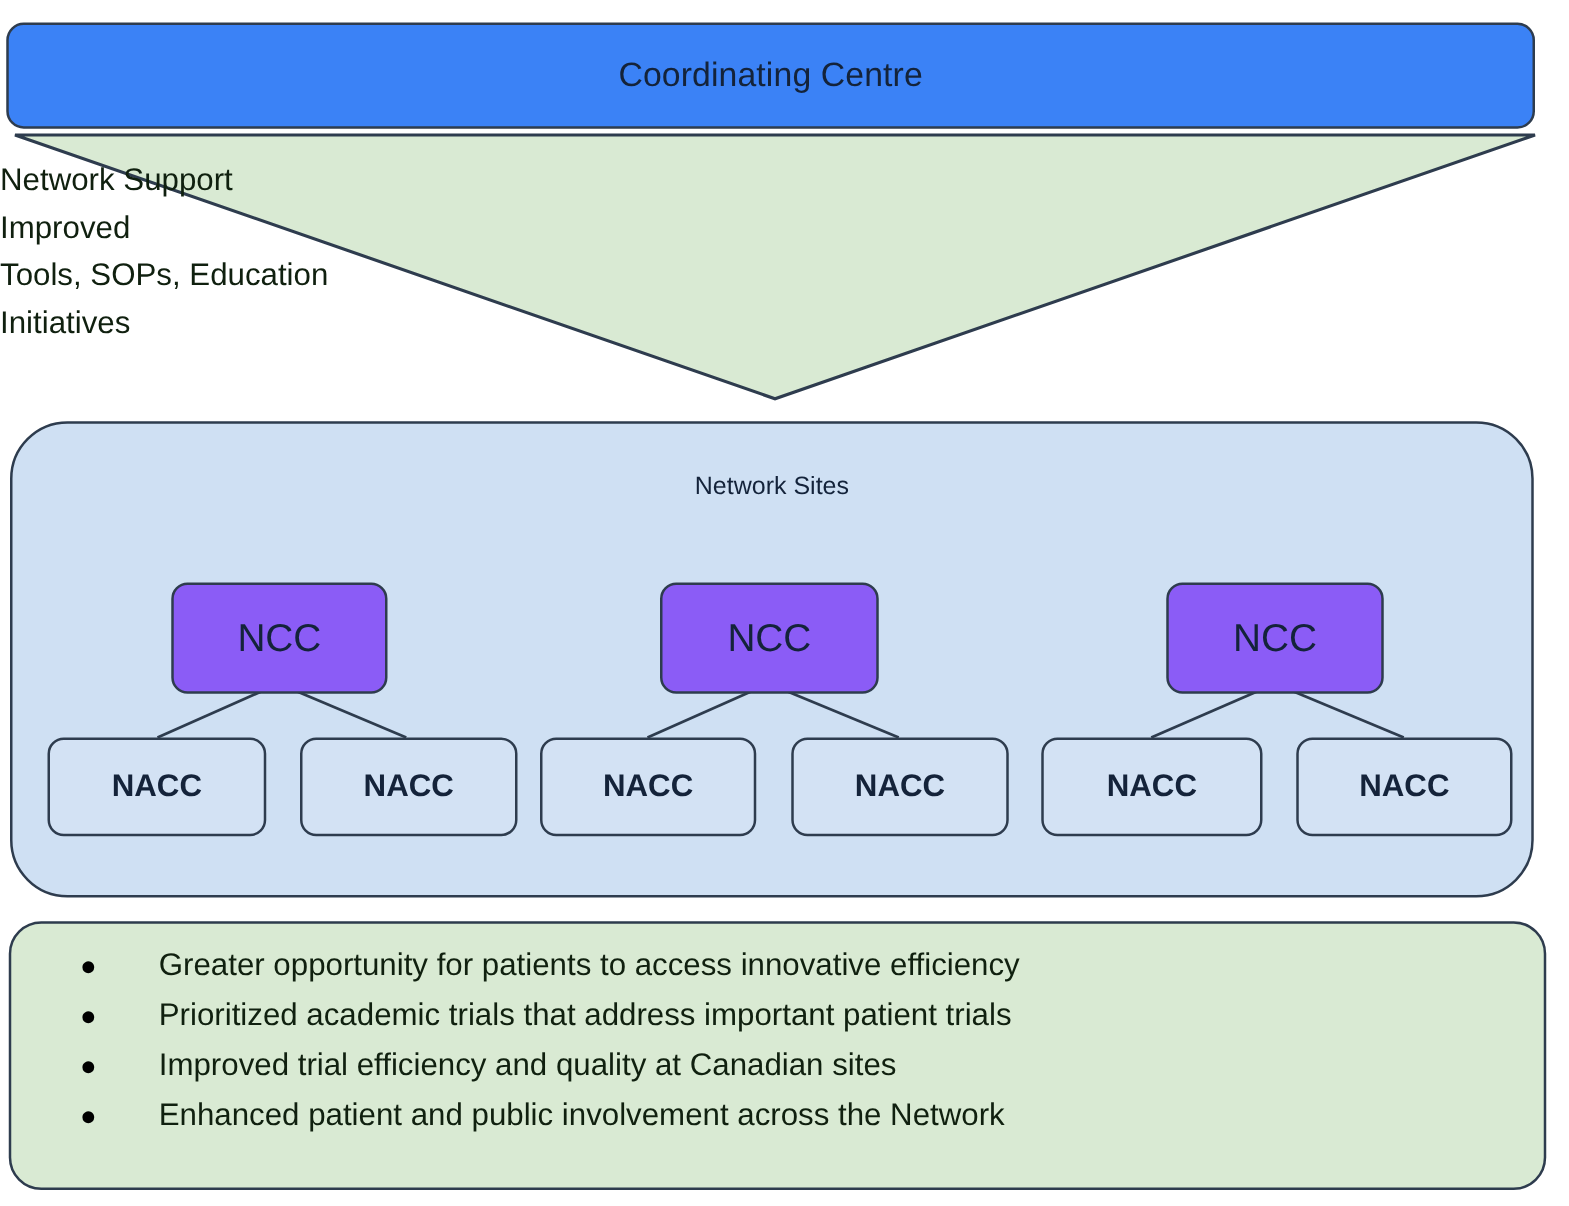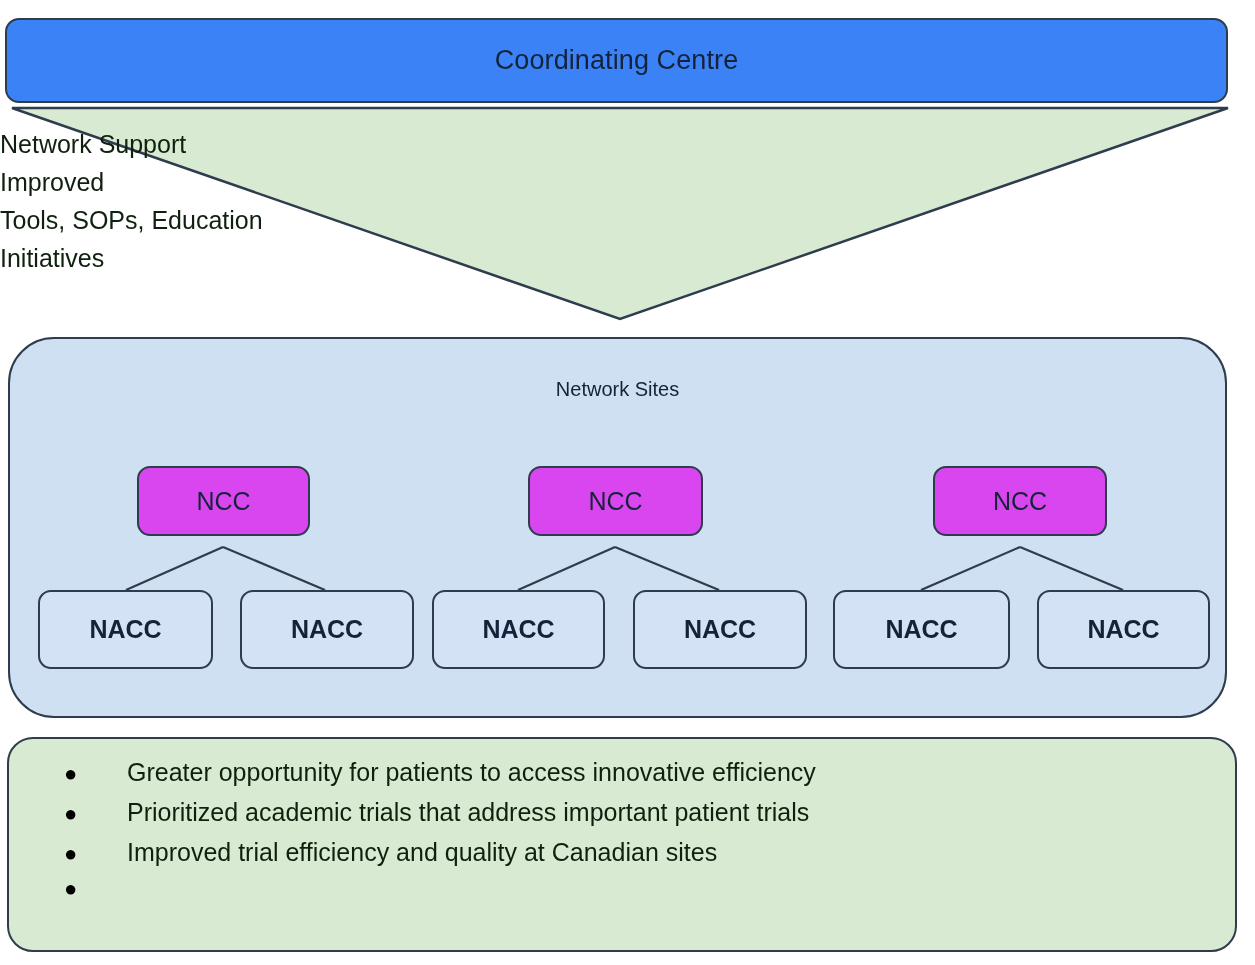--- a/index.html
+++ b/index.html
@@ -86,25 +86,25 @@
     position: absolute;
     left: 0;
     top: 378px;
     width: 1235px;
     text-align: center;
     font-size: 20px;
     color: #14233a;
   }
 
   .ncc {
-    background: #d946ef;
+    background: #8b5cf6;
     border-radius: 13px;
-    font-size: 25px;
+    font-size: 31px;
     top: 466px;
-    height: 70px;
+    height: 89px;
   }
   .nacc {
     background: #d3e2f4;
     border-radius: 13px;
     font-size: 25px;
     top: 590px;
     height: 79px;
     font-weight: bold;
   }
 
@@ -229,17 +229,18 @@
       <li>
         <span class="bullet">●</span>
         <span>Prioritized academic trials that address important patient trials</span>
       </li>
       <li>
         <span class="bullet">●</span>
         <span>Improved trial efficiency and quality at Canadian sites</span>
       </li>
       <li>
         <span class="bullet">●</span>
+        <span>Enhanced patient and public involvement across the Network</span>
       </li>
     </ul>
   </div>
 
 </div>
 
 </body></html>

